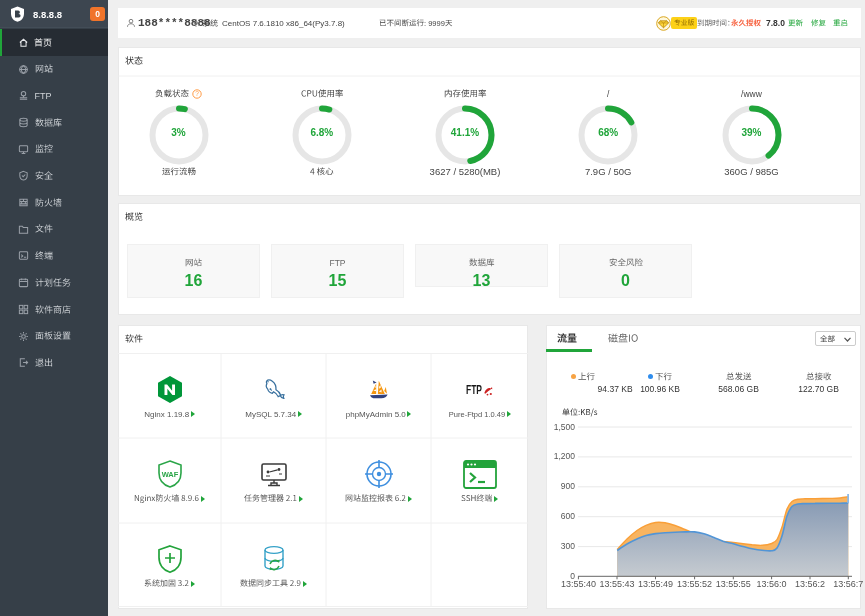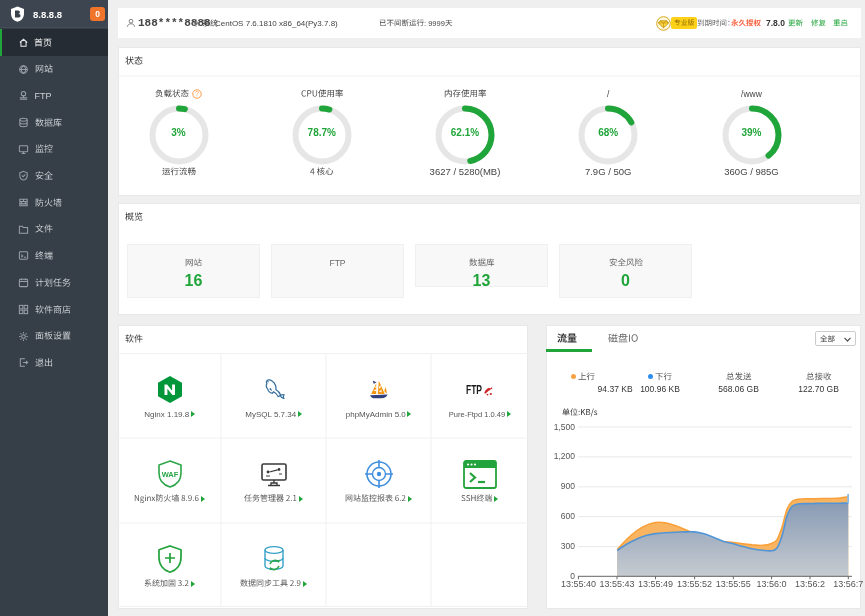--- a/index.html
+++ b/index.html
@@ -177,21 +177,21 @@
     <svg width="10" height="10" viewBox="0 0 12 12" fill="none" stroke="#777" stroke-width="1.1">
       <circle cx="6" cy="6" r="1.8"></circle>
       <path d="M6 1.5 v1.4 M6 9.1 v1.4 M1.5 6 h1.4 M9.1 6 h1.4 M2.8 2.8 l1 1 M8.2 8.2 l1 1 M9.2 2.8 l-1 1 M3.8 8.2 l-1 1"></path>
     </svg>
   </div>
 <div class="hl" style="left:202px">
     <svg width="16" height="8.5" viewBox="0 -7 16 8.5" overflow="visible">
       <path fill="#444" d="M2.3 -1.8C1.9 -1.2 1.2 -0.6 0.6 -0.2C0.7 -0.2 1 0 1.1 0.2C1.7 -0.3 2.4 -0.9 2.9 -1.6ZM5.1 -1.5C5.8 -1 6.6 -0.3 7 0.2L7.5 -0.2C7.1 -0.6 6.2 -1.3 5.6 -1.8ZM5.3 -3.6C5.5 -3.4 5.7 -3.1 6 -2.9L2.4 -2.7C3.6 -3.3 4.9 -4 6 -4.9L5.6 -5.3C5.2 -5 4.7 -4.6 4.3 -4.3L2.4 -4.2C2.9 -4.7 3.5 -5.2 4.1 -5.7C5.1 -5.8 6.1 -6 6.8 -6.2L6.4 -6.7C5.1 -6.3 2.8 -6.1 0.9 -6C0.9 -5.9 1 -5.6 1 -5.5C1.7 -5.5 2.5 -5.6 3.2 -5.6C2.7 -5.1 2.1 -4.6 1.9 -4.5C1.6 -4.3 1.5 -4.2 1.3 -4.2C1.4 -4 1.4 -3.8 1.5 -3.6C1.6 -3.7 1.9 -3.7 3.5 -3.8C2.8 -3.4 2.2 -3.1 2 -3C1.5 -2.7 1.1 -2.6 0.8 -2.5C0.9 -2.4 1 -2.1 1 -2C1.3 -2 1.6 -2.1 3.8 -2.3V-0.2C3.8 -0.1 3.7 0 3.6 0C3.5 0 3 0 2.6 0C2.7 0.1 2.8 0.4 2.8 0.6C3.4 0.6 3.8 0.5 4 0.4C4.3 0.4 4.4 0.2 4.4 -0.2V-2.3L6.4 -2.4C6.6 -2.2 6.8 -1.9 6.9 -1.7L7.4 -2C7.1 -2.5 6.4 -3.2 5.8 -3.8Z M13.6 -2.8V-0.3C13.6 0.3 13.7 0.5 14.3 0.5C14.4 0.5 14.9 0.5 15 0.5C15.5 0.5 15.6 0.2 15.7 -0.9C15.5 -1 15.3 -1 15.2 -1.2C15.1 -0.2 15.1 0 14.9 0C14.8 0 14.4 0 14.4 0C14.2 0 14.2 -0.1 14.2 -0.3V-2.8ZM12.1 -2.8C12 -1.2 11.8 -0.4 10.5 0.1C10.7 0.2 10.8 0.5 10.9 0.6C12.4 0 12.6 -1 12.7 -2.8ZM8.3 -0.4 8.5 0.2C9.2 -0.1 10.1 -0.4 11 -0.7L10.9 -1.2C10 -0.9 9 -0.6 8.3 -0.4ZM12.8 -6.6C12.9 -6.3 13.1 -5.8 13.2 -5.6H11.3V-5H12.7C12.3 -4.5 11.8 -3.8 11.6 -3.6C11.4 -3.5 11.2 -3.4 11.1 -3.4C11.2 -3.2 11.3 -2.9 11.3 -2.8C11.5 -2.9 11.9 -2.9 14.8 -3.2C14.9 -3 15 -2.8 15.1 -2.6L15.6 -2.9C15.4 -3.4 14.8 -4.1 14.4 -4.7L13.9 -4.4C14.1 -4.2 14.3 -3.9 14.5 -3.7L12.3 -3.5C12.6 -3.9 13.1 -4.5 13.4 -5H15.6V-5.6H13.3L13.8 -5.7C13.7 -6 13.5 -6.4 13.3 -6.7ZM8.5 -3.4C8.6 -3.4 8.8 -3.5 9.7 -3.6C9.4 -3.1 9.1 -2.7 8.9 -2.6C8.7 -2.3 8.5 -2.1 8.3 -2C8.4 -1.9 8.5 -1.6 8.5 -1.5C8.7 -1.6 9 -1.6 11 -2.1C10.9 -2.2 10.9 -2.4 10.9 -2.6L9.4 -2.3C10 -3 10.6 -3.9 11.1 -4.7L10.6 -5.1C10.5 -4.8 10.3 -4.5 10.1 -4.2L9.1 -4.1C9.6 -4.8 10.1 -5.6 10.5 -6.5L9.9 -6.8C9.5 -5.8 8.9 -4.8 8.7 -4.5C8.6 -4.2 8.4 -4 8.3 -4C8.3 -3.8 8.4 -3.5 8.5 -3.4Z"></path>
     </svg>
   </div>
-<div class="hl" style="left:215px">
+<div class="hl" style="left:222px">
     <span style="font-family:'Liberation Sans',sans-serif;font-size:8px;color:#444;font-weight:normal">CentOS 7.6.1810 x86_64(Py3.7.8)</span>
   </div>
 <div class="hl" style="left:379px">
     <svg width="45" height="8" viewBox="0 -6.6 45 8" overflow="visible">
       <path fill="#444" d="M0.7 -5.8V-5.3H5.6V-3.3H1.7V-4.5H1.1V-0.8C1.1 0.2 1.5 0.4 2.7 0.4C3 0.4 5.2 0.4 5.5 0.4C6.8 0.4 7 0 7.1 -1.4C7 -1.4 6.7 -1.5 6.6 -1.6C6.5 -0.4 6.3 -0.2 5.5 -0.2C5 -0.2 3.1 -0.2 2.7 -0.2C1.8 -0.2 1.7 -0.3 1.7 -0.8V-2.7H5.6V-2.4H6.2V-5.8Z M11.7 -3.6C12.6 -3 13.7 -2.1 14.2 -1.5L14.7 -2C14.1 -2.5 13 -3.4 12.1 -3.9ZM8 -5.8V-5.2H11.4C10.6 -3.9 9.3 -2.6 7.8 -1.9C8 -1.8 8.1 -1.6 8.2 -1.4C9.3 -2 10.2 -2.7 10.9 -3.6V0.6H11.6V-4.4C11.7 -4.6 11.9 -4.9 12.1 -5.2H14.5V-5.8Z M15.7 -4.6V0.6H16.3V-4.6ZM15.8 -5.9C16.1 -5.6 16.5 -5.1 16.7 -4.8L17.2 -5.1C17 -5.4 16.6 -5.9 16.2 -6.2ZM17.8 -2.2H19.6V-1.2H17.8ZM17.8 -3.7H19.6V-2.7H17.8ZM17.3 -4.2V-0.7H20.2V-4.2ZM17.6 -5.9V-5.3H21.3V-0.1C21.3 0 21.2 0 21.1 0.1C21 0.1 20.7 0.1 20.4 0C20.5 0.2 20.6 0.4 20.6 0.6C21.1 0.6 21.4 0.6 21.6 0.5C21.8 0.4 21.8 0.2 21.8 -0.1V-5.9Z M26 -5.8C25.9 -5.4 25.7 -4.8 25.5 -4.5L25.9 -4.3C26 -4.7 26.3 -5.2 26.4 -5.7ZM23.9 -5.7C24.1 -5.2 24.2 -4.7 24.2 -4.3L24.6 -4.5C24.6 -4.8 24.5 -5.4 24.3 -5.8ZM24.9 -6.3V-4H23.8V-3.6H24.8C24.6 -2.9 24.1 -2.2 23.7 -1.8C23.8 -1.7 23.9 -1.5 23.9 -1.3C24.3 -1.6 24.6 -2.2 24.9 -2.8V-0.9H25.4V-2.9C25.6 -2.5 26 -2.1 26.1 -1.9L26.4 -2.3C26.3 -2.5 25.6 -3.3 25.4 -3.5V-3.6H26.5V-4H25.4V-6.3ZM23.1 -6V-0.2H26.3V-0.7H23.6V-6ZM26.8 -5.5V-3.2C26.8 -2 26.7 -0.8 26.2 0.3C26.3 0.4 26.5 0.5 26.6 0.6C27.2 -0.5 27.3 -1.8 27.3 -3.2V-3.3H28.4V0.6H28.9V-3.3H29.7V-3.8H27.3V-5.2C28.1 -5.4 29 -5.6 29.7 -5.9L29.2 -6.3C28.6 -6 27.6 -5.7 26.8 -5.5Z M32.9 -5.8V-5.3H36.6V-5.8ZM30.5 -5.5C31 -5.2 31.5 -4.8 31.8 -4.5L32.2 -4.9C31.9 -5.2 31.3 -5.6 30.9 -5.9ZM32.8 -0.9C33 -1 33.4 -1 36.2 -1.3L36.5 -0.7L37 -1C36.7 -1.5 36.1 -2.5 35.6 -3.2L35.2 -3C35.4 -2.6 35.7 -2.2 35.9 -1.8L33.4 -1.6C33.8 -2.1 34.2 -2.9 34.5 -3.6H37.2V-4.1H32.4V-3.6H33.9C33.6 -2.8 33.2 -2.1 33 -1.9C32.9 -1.7 32.8 -1.5 32.6 -1.5C32.7 -1.3 32.8 -1 32.8 -0.9ZM31.9 -3.7H30.3V-3.1H31.3V-0.8C31 -0.6 30.6 -0.3 30.3 0.1L30.7 0.6C31 0.1 31.4 -0.3 31.7 -0.3C31.8 -0.3 32.1 -0.1 32.4 0.1C32.9 0.4 33.6 0.5 34.5 0.5C35.3 0.5 36.6 0.5 37.1 0.5C37.1 0.3 37.2 0 37.3 -0.2C36.5 -0.1 35.3 0 34.5 0C33.7 0 33 -0.1 32.5 -0.4C32.2 -0.6 32 -0.7 31.9 -0.8Z M40.8 -5.8V-5.3H44.5V-5.8ZM39.5 -6.3C39.1 -5.8 38.4 -5.1 37.8 -4.7C37.9 -4.6 38 -4.3 38.1 -4.2C38.8 -4.7 39.5 -5.4 40 -6.1ZM40.4 -3.8V-3.2H43V-0.1C43 0 42.9 0 42.8 0C42.6 0 42.1 0 41.6 0C41.7 0.2 41.8 0.4 41.8 0.6C42.5 0.6 42.9 0.6 43.2 0.5C43.4 0.4 43.5 0.2 43.5 -0.1V-3.2H44.7V-3.8ZM39.8 -4.7C39.3 -3.8 38.5 -3 37.7 -2.4C37.8 -2.3 38 -2.1 38.1 -1.9C38.4 -2.2 38.7 -2.4 38.9 -2.7V0.6H39.5V-3.3C39.8 -3.7 40.1 -4.1 40.3 -4.5Z"></path>
     </svg>
     <span style="font-family:'Liberation Sans',sans-serif;font-size:7.5px;color:#444;font-weight:normal">:&nbsp;9999</span>
     <svg width="7.5" height="8" viewBox="0 -6.6 7.5 8" overflow="visible">
       <path fill="#444" d="M0.5 -3.4V-2.8H3.3C3 -1.8 2.2 -0.7 0.3 0.1C0.4 0.2 0.6 0.4 0.7 0.6C2.6 -0.2 3.4 -1.3 3.8 -2.4C4.4 -1 5.4 0.1 6.9 0.6C6.9 0.4 7.1 0.2 7.2 0.1C5.7 -0.4 4.7 -1.4 4.2 -2.8H7V-3.4H4C4 -3.7 4 -4 4 -4.3V-5.2H6.7V-5.7H0.8V-5.2H3.4V-4.3C3.4 -4 3.4 -3.7 3.4 -3.4Z"></path>
     </svg>
@@ -269,38 +269,38 @@
 <div class="hc" style="position:absolute;left:178.5px;top:166px;width:140px;margin-left:-70px;height:11px">
     <svg width="34" height="9" viewBox="0 -7.5 34 9" overflow="visible">
       <path fill="#444" d="M3.2 -6.6V-6H7.5V-6.6ZM0.6 -6.3C1.1 -5.9 1.8 -5.4 2.1 -5.1L2.5 -5.6C2.2 -5.9 1.5 -6.4 1 -6.7ZM3.2 -1C3.4 -1.1 3.8 -1.2 7 -1.4L7.3 -0.8L7.9 -1.1C7.6 -1.7 6.9 -2.8 6.4 -3.7L5.8 -3.4C6.1 -3 6.4 -2.5 6.7 -2L3.9 -1.8C4.4 -2.4 4.8 -3.3 5.2 -4.1H8.1V-4.7H2.7V-4.1H4.4C4.1 -3.2 3.6 -2.4 3.4 -2.2C3.3 -1.9 3.1 -1.7 3 -1.7C3 -1.5 3.2 -1.1 3.2 -1ZM2.1 -4.2H0.4V-3.6H1.5V-0.9C1.2 -0.7 0.7 -0.3 0.3 0.1L0.8 0.7C1.2 0.2 1.6 -0.4 1.9 -0.4C2.1 -0.4 2.4 -0.1 2.7 0.1C3.3 0.5 4 0.6 5.1 0.6C6 0.6 7.4 0.6 8 0.5C8 0.3 8.1 0 8.2 -0.2C7.3 -0.1 6.1 0 5.1 0C4.1 0 3.4 -0.1 2.9 -0.4C2.5 -0.6 2.3 -0.8 2.1 -0.9Z M12.2 -6.6V-6H16.4V-6.6ZM10.8 -7.1C10.3 -6.5 9.5 -5.8 8.8 -5.3C8.9 -5.2 9.1 -4.9 9.2 -4.8C9.9 -5.3 10.8 -6.2 11.4 -6.9ZM11.8 -4.3V-3.7H14.7V-0.1C14.7 0 14.6 0 14.5 0C14.3 0.1 13.7 0.1 13.1 0C13.2 0.2 13.3 0.5 13.3 0.7C14.2 0.7 14.7 0.7 15 0.6C15.2 0.5 15.3 0.3 15.3 -0.1V-3.7H16.6V-4.3ZM11.1 -5.3C10.5 -4.4 9.6 -3.4 8.7 -2.7C8.8 -2.6 9.1 -2.3 9.2 -2.2C9.5 -2.5 9.8 -2.8 10.1 -3.1V0.7H10.8V-3.8C11.1 -4.2 11.4 -4.7 11.7 -5.1Z M21.9 -3.1V0.3H22.5V-3.1ZM20.4 -3.1V-2.2C20.4 -1.4 20.3 -0.5 19.2 0.2C19.4 0.3 19.6 0.5 19.7 0.7C20.8 -0.2 21 -1.3 21 -2.2V-3.1ZM23.4 -3.1V-0.4C23.4 0.1 23.5 0.3 23.6 0.4C23.7 0.5 23.9 0.5 24.1 0.5C24.1 0.5 24.4 0.5 24.5 0.5C24.6 0.5 24.8 0.5 24.9 0.4C25 0.4 25.1 0.3 25.1 0.1C25.2 0 25.2 -0.5 25.2 -0.9C25 -0.9 24.9 -1 24.7 -1.1C24.7 -0.7 24.7 -0.4 24.7 -0.2C24.7 -0.1 24.7 -0.1 24.6 0C24.6 0 24.5 0 24.4 0C24.4 0 24.3 0 24.2 0C24.1 0 24.1 0 24.1 0C24 -0.1 24 -0.1 24 -0.3V-3.1ZM17.7 -6.6C18.2 -6.3 18.9 -5.8 19.2 -5.5L19.6 -6C19.2 -6.3 18.6 -6.7 18.1 -7ZM17.3 -4.2C17.9 -4 18.6 -3.6 18.9 -3.3L19.2 -3.8C18.9 -4.1 18.2 -4.5 17.7 -4.7ZM17.6 0.1 18.1 0.6C18.6 -0.2 19.2 -1.3 19.6 -2.2L19.2 -2.6C18.7 -1.6 18 -0.5 17.6 0.1ZM21.8 -7C21.9 -6.7 22 -6.3 22.1 -6H19.7V-5.5H21.4C21 -5 20.5 -4.4 20.4 -4.2C20.2 -4.1 20 -4 19.8 -4C19.9 -3.9 19.9 -3.5 20 -3.4C20.2 -3.5 20.6 -3.5 24.1 -3.8C24.3 -3.5 24.4 -3.3 24.5 -3.1L25 -3.5C24.7 -4 24.1 -4.8 23.5 -5.3L23.1 -5C23.3 -4.8 23.5 -4.5 23.7 -4.3L21 -4.1C21.4 -4.5 21.8 -5 22.1 -5.5H25V-6H22.8C22.7 -6.4 22.5 -6.8 22.3 -7.1Z M27.2 -7.1V-6H26V-1.6H26.5V-2H27.2V0.7H27.8V-2H29V-6H27.8V-7.1ZM28.5 -3.8V-2.6H27.7V-3.8ZM28.5 -4.3H27.7V-5.4H28.5ZM26.5 -3.8H27.2V-2.6H26.5ZM26.5 -4.3V-5.4H27.2V-4.3ZM29.5 -3.7C29.5 -3.8 29.8 -3.8 30.2 -3.8H30.5C30.2 -2.9 29.6 -2.1 28.9 -1.5C29 -1.5 29.2 -1.3 29.4 -1.2C30.1 -1.8 30.7 -2.7 31.1 -3.8H31.9C31.4 -2 30.5 -0.6 29.2 0.3C29.3 0.4 29.5 0.6 29.6 0.7C31 -0.3 31.9 -1.8 32.5 -3.8H32.9C32.7 -1.3 32.5 -0.3 32.3 -0.1C32.2 0 32.2 0 32 0C31.9 0 31.6 0 31.3 0C31.4 0.2 31.4 0.4 31.5 0.6C31.8 0.6 32.1 0.6 32.3 0.6C32.6 0.6 32.7 0.5 32.9 0.3C33.2 -0.1 33.4 -1.1 33.5 -4.1C33.5 -4.2 33.5 -4.4 33.5 -4.4H30.6C31.4 -4.9 32.2 -5.7 33.1 -6.5L32.6 -6.8L32.5 -6.7H29.2V-6.1H31.8C31.1 -5.5 30.3 -4.9 30.1 -4.7C29.7 -4.5 29.4 -4.3 29.2 -4.3C29.3 -4.1 29.4 -3.8 29.5 -3.7Z"></path>
     </svg>
   </div>
 <div style="position:absolute;left:321.8px;top:97px;width:120px;height:90px;margin-left:-60px">
 <svg width="120" height="90" viewBox="0 0 120 90" style="position:absolute;left:0;top:0">
 <circle cx="60" cy="38" r="26.5" fill="none" stroke="#e6e6e6" stroke-width="6"></circle>
 <circle cx="60" cy="38" r="26.5" fill="none" stroke="#20a53a" stroke-width="6" stroke-linecap="round" stroke-dasharray="7.5 166.5" transform="rotate(-90 60 38)"></circle>
 </svg>
-<div style="position:absolute;left:0;top:30px;width:120px;text-align:center;font-weight:bold;font-size:10px;color:#20a53a;font-family:'Liberation Sans',sans-serif">78.7%</div>
+<div style="position:absolute;left:0;top:30px;width:120px;text-align:center;font-weight:bold;font-size:10px;color:#20a53a;font-family:'Liberation Sans',sans-serif">6.8%</div>
 </div>
 <div class="hc" style="position:absolute;left:321.8px;top:88px;width:120px;margin-left:-60px;height:11px">
     <svg width="42.4" height="9" viewBox="0 -7.5 42.4 9" overflow="visible">
       <path fill="#444" d="M3.2 0.1C4 0.1 4.6 -0.2 5.1 -0.8L4.7 -1.3C4.3 -0.8 3.8 -0.6 3.2 -0.6C2 -0.6 1.3 -1.6 1.3 -3.1C1.3 -4.7 2.1 -5.7 3.3 -5.7C3.8 -5.7 4.2 -5.4 4.5 -5.1L5 -5.6C4.6 -6 4 -6.3 3.3 -6.3C1.7 -6.3 0.5 -5.1 0.5 -3.1C0.5 -1.1 1.6 0.1 3.2 0.1Z M6.3 0H7.1V-2.5H8.1C9.5 -2.5 10.4 -3.1 10.4 -4.4C10.4 -5.8 9.5 -6.2 8.1 -6.2H6.3ZM7.1 -3.1V-5.6H8C9.1 -5.6 9.6 -5.3 9.6 -4.4C9.6 -3.5 9.1 -3.1 8 -3.1Z M13.9 0.1C15.1 0.1 16.1 -0.6 16.1 -2.6V-6.2H15.4V-2.6C15.4 -1.1 14.7 -0.6 13.9 -0.6C13.1 -0.6 12.4 -1.1 12.4 -2.6V-6.2H11.6V-2.6C11.6 -0.6 12.6 0.1 13.9 0.1Z M22 -7.1V-6.2H19.7V-5.6H22V-4.8H19.9V-2.4H22C21.9 -2 21.8 -1.5 21.5 -1.1C21.1 -1.4 20.7 -1.8 20.4 -2.3L19.9 -2.1C20.2 -1.5 20.6 -1.1 21.1 -0.7C20.7 -0.3 20.2 0 19.3 0.2C19.5 0.3 19.7 0.6 19.7 0.7C20.6 0.4 21.2 0.1 21.7 -0.3C22.5 0.2 23.6 0.5 24.8 0.7C24.9 0.5 25.1 0.3 25.2 0.1C24 0 22.9 -0.3 22 -0.8C22.4 -1.3 22.5 -1.8 22.6 -2.4H24.8V-4.8H22.6V-5.6H25.1V-6.2H22.6V-7.1ZM20.5 -4.2H22V-3.3L22 -3H20.5ZM22.6 -4.2H24.2V-3H22.6L22.6 -3.3ZM19.3 -7.2C18.8 -5.9 18 -4.6 17.1 -3.8C17.2 -3.6 17.4 -3.3 17.5 -3.2C17.8 -3.5 18.1 -3.9 18.4 -4.3V0.7H19V-5.2C19.3 -5.8 19.7 -6.4 19.9 -7Z M26.7 -6.5V-3.5C26.7 -2.3 26.6 -0.8 25.7 0.3C25.8 0.4 26.1 0.6 26.2 0.7C26.9 0 27.1 -1 27.3 -1.9H29.4V0.6H30V-1.9H32.3V-0.2C32.3 0 32.3 0 32.1 0C32 0 31.4 0 30.8 0C30.9 0.2 31 0.5 31 0.6C31.8 0.6 32.3 0.6 32.6 0.5C32.9 0.4 33 0.2 33 -0.2V-6.5ZM27.4 -5.9H29.4V-4.6H27.4ZM32.3 -5.9V-4.6H30V-5.9ZM27.4 -4H29.4V-2.5H27.3C27.4 -2.9 27.4 -3.2 27.4 -3.5ZM32.3 -4V-2.5H30V-4Z M41 -5.5C40.7 -5.1 40.2 -4.7 39.8 -4.4L40.2 -4.1C40.6 -4.3 41.1 -4.7 41.5 -5.1ZM34.4 -2.9 34.7 -2.4C35.3 -2.6 36 -3 36.6 -3.3L36.5 -3.8C35.7 -3.5 34.9 -3.1 34.4 -2.9ZM34.7 -5.1C35.1 -4.8 35.7 -4.4 35.9 -4.1L36.4 -4.5C36.1 -4.8 35.5 -5.2 35.1 -5.4ZM39.7 -3.5C40.3 -3.1 41 -2.6 41.4 -2.3L41.8 -2.6C41.5 -3 40.7 -3.5 40.1 -3.8ZM34.4 -1.7V-1.1H37.8V0.7H38.5V-1.1H42V-1.7H38.5V-2.4H37.8V-1.7ZM37.6 -7C37.8 -6.8 37.9 -6.6 38 -6.4H34.5V-5.8H37.7C37.4 -5.4 37.1 -5 37 -4.9C36.9 -4.8 36.7 -4.7 36.6 -4.6C36.7 -4.5 36.8 -4.2 36.8 -4.1C36.9 -4.2 37.1 -4.2 38.1 -4.3C37.7 -3.9 37.3 -3.5 37.2 -3.4C36.9 -3.2 36.6 -3 36.5 -3C36.5 -2.8 36.6 -2.5 36.6 -2.4C36.8 -2.5 37.1 -2.5 39.3 -2.8C39.4 -2.6 39.5 -2.4 39.6 -2.3L40.1 -2.5C39.9 -2.9 39.5 -3.5 39.1 -4L38.6 -3.8C38.8 -3.6 38.9 -3.4 39 -3.2L37.5 -3.1C38.3 -3.7 39 -4.4 39.7 -5.2L39.2 -5.5C39 -5.3 38.8 -5 38.6 -4.8L37.5 -4.8C37.8 -5.1 38.1 -5.4 38.3 -5.8H41.9V-6.4H38.8C38.6 -6.6 38.4 -7 38.2 -7.2Z"></path>
     </svg>
   </div>
 <div class="hc" style="position:absolute;left:321.8px;top:166px;width:140px;margin-left:-70px;height:11px">
     <svg width="23.6" height="9" viewBox="0 -7.5 23.6 9" overflow="visible">
       <path fill="#444" d="M2.9 0H3.6V-1.7H4.5V-2.3H3.6V-6.2H2.8L0.2 -2.2V-1.7H2.9ZM2.9 -2.3H1L2.4 -4.5C2.6 -4.8 2.7 -5.1 2.9 -5.4H2.9C2.9 -5.1 2.9 -4.6 2.9 -4.2Z M13.9 -3.1C13.2 -1.7 11.6 -0.5 9.6 0.2C9.7 0.3 9.9 0.5 10 0.7C11 0.3 12 -0.2 12.8 -0.8C13.3 -0.4 14 0.2 14.3 0.6L14.8 0.2C14.5 -0.2 13.8 -0.8 13.2 -1.2C13.8 -1.7 14.2 -2.3 14.6 -2.9ZM11.8 -7C12 -6.7 12.2 -6.3 12.3 -6H10V-5.4H11.7C11.4 -4.9 10.9 -4.1 10.7 -3.9C10.6 -3.8 10.3 -3.7 10.2 -3.7C10.2 -3.6 10.3 -3.2 10.4 -3.1C10.5 -3.2 10.8 -3.2 12.3 -3.3C11.7 -2.7 10.9 -2.1 10 -1.7C10.1 -1.6 10.3 -1.4 10.4 -1.2C11.9 -1.9 13.2 -3.2 13.9 -4.5L13.3 -4.7C13.2 -4.4 13 -4.1 12.8 -3.9L11.3 -3.8C11.6 -4.3 12.1 -4.9 12.3 -5.4H14.8V-6H12.8L12.9 -6C12.9 -6.3 12.6 -6.8 12.4 -7.2ZM8.3 -7.1V-5.5H7.1V-4.9H8.2C8 -3.7 7.4 -2.4 6.9 -1.7C7 -1.5 7.2 -1.2 7.2 -1.1C7.6 -1.6 8 -2.5 8.3 -3.4V0.7H8.9V-3.8C9.1 -3.4 9.4 -2.9 9.5 -2.6L9.9 -3C9.7 -3.3 9.1 -4.3 8.9 -4.6V-4.9H9.8V-5.5H8.9V-7.1Z M17.6 -4.8V-0.6C17.6 0.3 17.9 0.5 18.8 0.5C19 0.5 20.3 0.5 20.5 0.5C21.5 0.5 21.7 0.1 21.8 -1.6C21.6 -1.6 21.3 -1.7 21.2 -1.9C21.1 -0.4 21 -0.1 20.5 -0.1C20.2 -0.1 19.1 -0.1 18.9 -0.1C18.4 -0.1 18.3 -0.2 18.3 -0.6V-4.8ZM16.3 -4.1C16.1 -3.1 15.9 -1.8 15.5 -0.9L16.1 -0.6C16.5 -1.6 16.8 -3 16.9 -4ZM21.6 -4.1C22.1 -3.1 22.5 -1.8 22.7 -0.9L23.3 -1.1C23.2 -2 22.7 -3.3 22.2 -4.4ZM18 -6.4C18.8 -5.9 19.8 -5 20.3 -4.5L20.8 -5C20.3 -5.5 19.3 -6.3 18.5 -6.8Z"></path>
     </svg>
   </div>
 <div style="position:absolute;left:465px;top:97px;width:120px;height:90px;margin-left:-60px">
 <svg width="120" height="90" viewBox="0 0 120 90" style="position:absolute;left:0;top:0">
 <circle cx="60" cy="38" r="26.5" fill="none" stroke="#e6e6e6" stroke-width="6"></circle>
 <circle cx="60" cy="38" r="26.5" fill="none" stroke="#20a53a" stroke-width="6" stroke-linecap="round" stroke-dasharray="77.3 166.5" transform="rotate(-90 60 38)"></circle>
 </svg>
-<div style="position:absolute;left:0;top:30px;width:120px;text-align:center;font-weight:bold;font-size:10px;color:#20a53a;font-family:'Liberation Sans',sans-serif">62.1%</div>
+<div style="position:absolute;left:0;top:30px;width:120px;text-align:center;font-weight:bold;font-size:10px;color:#20a53a;font-family:'Liberation Sans',sans-serif">41.1%</div>
 </div>
 <div class="hc" style="position:absolute;left:465px;top:88px;width:120px;margin-left:-60px;height:11px">
     <svg width="42.5" height="9" viewBox="0 -7.5 42.5 9" overflow="visible">
       <path fill="#444" d="M0.8 -5.7V0.7H1.5V-5.1H3.9C3.9 -3.9 3.6 -2.5 1.7 -1.5C1.8 -1.4 2.1 -1.2 2.2 -1C3.3 -1.7 3.9 -2.5 4.2 -3.3C5 -2.6 5.9 -1.7 6.3 -1.1L6.8 -1.6C6.3 -2.2 5.3 -3.2 4.4 -3.9C4.5 -4.3 4.6 -4.7 4.6 -5.1H7V-0.2C7 0 7 0 6.8 0C6.7 0 6.1 0.1 5.5 0C5.6 0.2 5.7 0.5 5.7 0.7C6.5 0.7 7 0.7 7.3 0.6C7.6 0.5 7.7 0.3 7.7 -0.2V-5.7H4.6V-7.1H3.9V-5.7Z M13.7 -3V-2.3H11.3V-1.7H13.7V-0.1C13.7 0 13.7 0.1 13.5 0.1C13.4 0.1 12.9 0.1 12.3 0.1C12.4 0.2 12.5 0.5 12.5 0.7C13.2 0.7 13.7 0.7 14 0.6C14.3 0.5 14.4 0.3 14.4 -0.1V-1.7H16.6V-2.3H14.4V-2.8C15 -3.1 15.6 -3.7 16.1 -4.2L15.7 -4.5L15.6 -4.5H12.1V-3.9H15C14.6 -3.5 14.1 -3.2 13.7 -3ZM11.8 -7.1C11.7 -6.8 11.6 -6.4 11.4 -6H9V-5.4H11.1C10.6 -4.2 9.8 -3.1 8.8 -2.4C8.9 -2.3 9 -2 9.1 -1.8C9.5 -2.1 9.8 -2.4 10.1 -2.7V0.7H10.7V-3.5C11.2 -4.1 11.5 -4.7 11.8 -5.4H16.5V-6H12.1C12.2 -6.3 12.3 -6.7 12.4 -7Z M22.1 -7.1V-6.2H19.7V-5.6H22.1V-4.8H20V-2.4H22C22 -2 21.9 -1.5 21.6 -1.1C21.1 -1.4 20.8 -1.8 20.5 -2.3L20 -2.1C20.3 -1.5 20.7 -1.1 21.2 -0.7C20.8 -0.3 20.2 0 19.4 0.2C19.6 0.3 19.7 0.6 19.8 0.7C20.7 0.4 21.3 0.1 21.7 -0.3C22.6 0.2 23.7 0.5 24.9 0.7C25 0.5 25.1 0.3 25.3 0.1C24 0 23 -0.3 22.1 -0.8C22.4 -1.3 22.6 -1.8 22.7 -2.4H24.9V-4.8H22.7V-5.6H25.2V-6.2H22.7V-7.1ZM20.6 -4.2H22.1V-3.3L22.1 -3H20.6ZM22.7 -4.2H24.3V-3H22.7L22.7 -3.3ZM19.4 -7.2C18.9 -5.9 18 -4.6 17.2 -3.8C17.3 -3.6 17.5 -3.3 17.5 -3.2C17.9 -3.5 18.2 -3.9 18.5 -4.3V0.7H19.1V-5.2C19.4 -5.8 19.7 -6.4 20 -7Z M26.8 -6.5V-3.5C26.8 -2.3 26.7 -0.8 25.8 0.3C25.9 0.4 26.2 0.6 26.3 0.7C26.9 0 27.2 -1 27.3 -1.9H29.5V0.6H30.1V-1.9H32.4V-0.2C32.4 0 32.4 0 32.2 0C32 0 31.4 0 30.8 0C30.9 0.2 31 0.5 31.1 0.6C31.9 0.6 32.4 0.6 32.6 0.5C32.9 0.4 33 0.2 33 -0.2V-6.5ZM27.4 -5.9H29.5V-4.6H27.4ZM32.4 -5.9V-4.6H30.1V-5.9ZM27.4 -4H29.5V-2.5H27.4C27.4 -2.9 27.4 -3.2 27.4 -3.5ZM32.4 -4V-2.5H30.1V-4Z M41 -5.5C40.7 -5.1 40.2 -4.7 39.8 -4.4L40.3 -4.1C40.7 -4.3 41.2 -4.7 41.6 -5.1ZM34.5 -2.9 34.8 -2.4C35.4 -2.6 36.1 -3 36.7 -3.3L36.6 -3.8C35.8 -3.5 35 -3.1 34.5 -2.9ZM34.7 -5.1C35.2 -4.8 35.7 -4.4 36 -4.1L36.5 -4.5C36.2 -4.8 35.6 -5.2 35.2 -5.4ZM39.8 -3.5C40.3 -3.1 41.1 -2.6 41.4 -2.3L41.9 -2.6C41.5 -3 40.8 -3.5 40.2 -3.8ZM34.4 -1.7V-1.1H37.9V0.7H38.6V-1.1H42.1V-1.7H38.6V-2.4H37.9V-1.7ZM37.7 -7C37.8 -6.8 38 -6.6 38.1 -6.4H34.6V-5.8H37.7C37.5 -5.4 37.2 -5 37.1 -4.9C36.9 -4.8 36.8 -4.7 36.7 -4.6C36.8 -4.5 36.8 -4.2 36.9 -4.1C37 -4.2 37.2 -4.2 38.2 -4.3C37.8 -3.9 37.4 -3.5 37.2 -3.4C36.9 -3.2 36.7 -3 36.5 -3C36.6 -2.8 36.7 -2.5 36.7 -2.4C36.9 -2.5 37.2 -2.5 39.4 -2.8C39.5 -2.6 39.6 -2.4 39.6 -2.3L40.2 -2.5C40 -2.9 39.5 -3.5 39.2 -4L38.7 -3.8C38.8 -3.6 39 -3.4 39.1 -3.2L37.6 -3.1C38.3 -3.7 39.1 -4.4 39.8 -5.2L39.3 -5.5C39.1 -5.3 38.9 -5 38.7 -4.8L37.6 -4.8C37.9 -5.1 38.1 -5.4 38.4 -5.8H42V-6.4H38.8C38.7 -6.6 38.5 -7 38.3 -7.2Z"></path>
     </svg>
   </div>
 <div class="hc" style="position:absolute;left:465px;top:166px;width:140px;margin-left:-70px;height:11px">
     <span style="font-family:'Liberation Sans',sans-serif;font-size:9.5px;color:#444;font-weight:normal">3627 / 5280(MB)</span>
   </div>
 <div style="position:absolute;left:608.2px;top:97px;width:120px;height:90px;margin-left:-60px">
@@ -340,20 +340,21 @@
       <svg width="17" height="9" viewBox="0 -7.5 17 9" overflow="visible">
         <path fill="#666" d="M1.6 -4.6C2 -4.1 2.4 -3.5 2.8 -3C2.5 -2.1 2.1 -1.3 1.5 -0.7C1.6 -0.7 1.9 -0.5 2 -0.4C2.5 -0.9 2.9 -1.6 3.2 -2.4C3.5 -2 3.7 -1.6 3.9 -1.3L4.3 -1.8C4.1 -2.1 3.8 -2.6 3.5 -3.1C3.7 -3.8 3.9 -4.5 4 -5.4L3.4 -5.4C3.3 -4.8 3.2 -4.2 3 -3.6C2.7 -4.1 2.4 -4.5 2 -4.9ZM4.1 -4.5C4.5 -4.1 4.9 -3.5 5.3 -3C4.9 -2 4.5 -1.3 3.8 -0.7C4 -0.6 4.2 -0.4 4.3 -0.3C4.9 -0.9 5.3 -1.6 5.6 -2.4C5.9 -1.9 6.2 -1.5 6.3 -1.1L6.8 -1.5C6.6 -1.9 6.3 -2.5 5.9 -3C6.1 -3.7 6.3 -4.5 6.4 -5.4L5.8 -5.4C5.7 -4.8 5.6 -4.2 5.5 -3.6C5.2 -4.1 4.8 -4.5 4.5 -4.9ZM0.7 -6.6V0.7H1.4V-6H7.1V-0.2C7.1 0 7.1 0 6.9 0C6.8 0 6.2 0.1 5.6 0C5.7 0.2 5.8 0.5 5.9 0.7C6.6 0.7 7.1 0.6 7.4 0.5C7.7 0.4 7.8 0.2 7.8 -0.2V-6.6Z M9 -5.5V-4.9H12.3V-5.5ZM9.3 -4.5C9.5 -3.5 9.7 -2.3 9.7 -1.4L10.3 -1.5C10.2 -2.4 10 -3.6 9.8 -4.6ZM10 -6.9C10.2 -6.5 10.5 -6 10.6 -5.6L11.1 -5.8C11 -6.2 10.8 -6.7 10.5 -7.1ZM11.3 -4.7C11.2 -3.6 11 -2.1 10.7 -1.2C10 -1.1 9.4 -0.9 8.9 -0.8L9.1 -0.2C9.9 -0.4 11.1 -0.7 12.3 -1L12.2 -1.6L11.3 -1.4C11.5 -2.2 11.7 -3.5 11.9 -4.5ZM12.5 -3.1V0.7H13.1V0.3H15.7V0.6H16.3V-3.1H14.5V-4.8H16.7V-5.4H14.5V-7.1H13.8V-3.1ZM13.1 -0.3V-2.5H15.7V-0.3Z"></path>
       </svg>
     </div>
     <div style="text-align:center;margin-top:4px;font-family:'Liberation Sans',sans-serif;font-size:16px;font-weight:bold;color:#20a53a">16</div>
   </div>
 <div style="position:absolute;left:271px;top:244px;width:133px;height:54px;background:#f8f8f8;border:1px solid #f0f0f0">
     <div class="hc" style="margin-top:12px;height:11px">
       <span style="font-family:'Liberation Sans',sans-serif;font-size:8.5px;color:#666;font-weight:normal">FTP</span>
     </div>
+    <div style="text-align:center;margin-top:4px;font-family:'Liberation Sans',sans-serif;font-size:16px;font-weight:bold;color:#20a53a">15</div>
   </div>
 <div style="position:absolute;left:415px;top:244px;width:133px;height:43px;background:#f8f8f8;border:1px solid #f0f0f0">
     <div class="hc" style="margin-top:12px;height:11px">
       <svg width="25.5" height="9" viewBox="0 -7.5 25.5 9" overflow="visible">
         <path fill="#666" d="M3.8 -7C3.6 -6.6 3.3 -6.1 3.1 -5.8L3.5 -5.6C3.8 -5.9 4.1 -6.3 4.3 -6.7ZM0.7 -6.7C1 -6.4 1.2 -5.9 1.3 -5.6L1.8 -5.8C1.7 -6.1 1.5 -6.6 1.2 -6.9ZM3.5 -2.2C3.3 -1.8 3 -1.4 2.7 -1.1C2.4 -1.2 2 -1.4 1.7 -1.5C1.8 -1.7 2 -2 2.1 -2.2ZM0.9 -1.3C1.4 -1.1 1.8 -0.9 2.2 -0.7C1.7 -0.3 1 0 0.3 0.1C0.5 0.2 0.6 0.5 0.7 0.6C1.4 0.4 2.2 0.1 2.8 -0.4C3.1 -0.3 3.3 -0.1 3.5 0.1L3.9 -0.4C3.7 -0.5 3.5 -0.7 3.2 -0.8C3.6 -1.3 4 -1.9 4.2 -2.6L3.9 -2.8L3.8 -2.7H2.4L2.6 -3.2L2 -3.3C1.9 -3.1 1.8 -2.9 1.8 -2.7H0.6V-2.2H1.5C1.3 -1.9 1.1 -1.6 0.9 -1.3ZM2.2 -7.1V-5.6H0.4V-5H2C1.6 -4.5 0.9 -4 0.3 -3.7C0.5 -3.6 0.6 -3.4 0.7 -3.2C1.2 -3.5 1.8 -4 2.2 -4.5V-3.4H2.8V-4.6C3.2 -4.3 3.7 -3.9 3.9 -3.7L4.3 -4.2C4.1 -4.3 3.3 -4.8 2.9 -5H4.5V-5.6H2.8V-7.1ZM5.3 -7.1C5.1 -5.6 4.8 -4.1 4.1 -3.3C4.2 -3.2 4.5 -3 4.6 -2.9C4.8 -3.2 5 -3.6 5.2 -4C5.3 -3.1 5.6 -2.4 5.9 -1.7C5.4 -0.9 4.8 -0.3 3.8 0.2C4 0.3 4.1 0.6 4.2 0.7C5.1 0.2 5.7 -0.3 6.2 -1.1C6.6 -0.4 7.2 0.2 7.8 0.6C7.9 0.4 8.1 0.2 8.3 0.1C7.5 -0.3 7 -0.9 6.6 -1.7C7 -2.6 7.3 -3.6 7.5 -4.9H8.1V-5.5H5.6C5.8 -6 5.9 -6.5 5.9 -7ZM6.9 -4.9C6.7 -3.9 6.5 -3.1 6.2 -2.3C5.9 -3.1 5.7 -4 5.5 -4.9Z M12.6 -2V0.7H13.2V0.3H15.8V0.7H16.4V-2H14.7V-3.1H16.6V-3.6H14.7V-4.6H16.3V-6.8H11.9V-4.2C11.9 -2.8 11.8 -1 10.9 0.3C11 0.4 11.3 0.6 11.4 0.7C12.1 -0.4 12.4 -1.8 12.4 -3.1H14.1V-2ZM12.5 -6.2H15.7V-5.1H12.5ZM12.5 -4.6H14.1V-3.6H12.5L12.5 -4.2ZM13.2 -0.2V-1.5H15.8V-0.2ZM9.9 -7.1V-5.4H8.9V-4.8H9.9V-3C9.5 -2.8 9.1 -2.7 8.7 -2.6L8.9 -2L9.9 -2.3V-0.1C9.9 0 9.9 0 9.8 0C9.7 0 9.3 0 9 0C9.1 0.2 9.1 0.5 9.2 0.6C9.7 0.6 10 0.6 10.2 0.5C10.4 0.4 10.5 0.2 10.5 -0.1V-2.5L11.5 -2.8L11.4 -3.4L10.5 -3.1V-4.8H11.5V-5.4H10.5V-7.1Z M19.8 -2.1C19.8 -2.2 20.1 -2.2 20.6 -2.2H22V-1.2H19V-0.6H22V0.7H22.7V-0.6H25.1V-1.2H22.7V-2.2H24.5V-2.8H22.7V-3.7H22V-2.8H20.4C20.7 -3.2 21 -3.6 21.2 -4.1H24.8V-4.7H21.5L21.8 -5.3L21.1 -5.5C21 -5.2 20.9 -4.9 20.8 -4.7H19.2V-4.1H20.5C20.3 -3.7 20.1 -3.3 20 -3.2C19.8 -2.9 19.7 -2.7 19.5 -2.7C19.6 -2.5 19.7 -2.2 19.8 -2.1ZM21 -7C21.1 -6.8 21.3 -6.5 21.4 -6.3H18V-3.8C18 -2.6 18 -0.9 17.3 0.4C17.4 0.4 17.7 0.6 17.8 0.7C18.5 -0.6 18.7 -2.5 18.7 -3.8V-5.7H25.1V-6.3H22.1C22 -6.5 21.8 -6.9 21.6 -7.1Z"></path>
       </svg>
     </div>
     <div style="text-align:center;margin-top:4px;font-family:'Liberation Sans',sans-serif;font-size:16px;font-weight:bold;color:#20a53a">13</div>
   </div>
 <div style="position:absolute;left:559px;top:244px;width:133px;height:54px;background:#f8f8f8;border:1px solid #f0f0f0">

